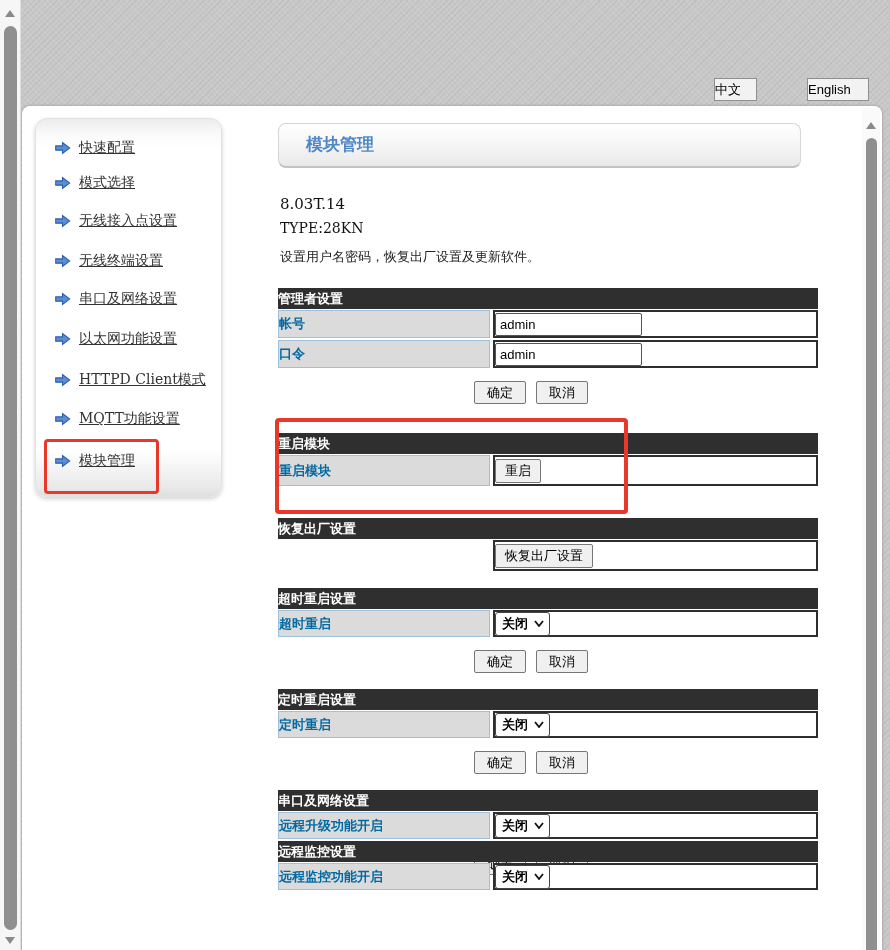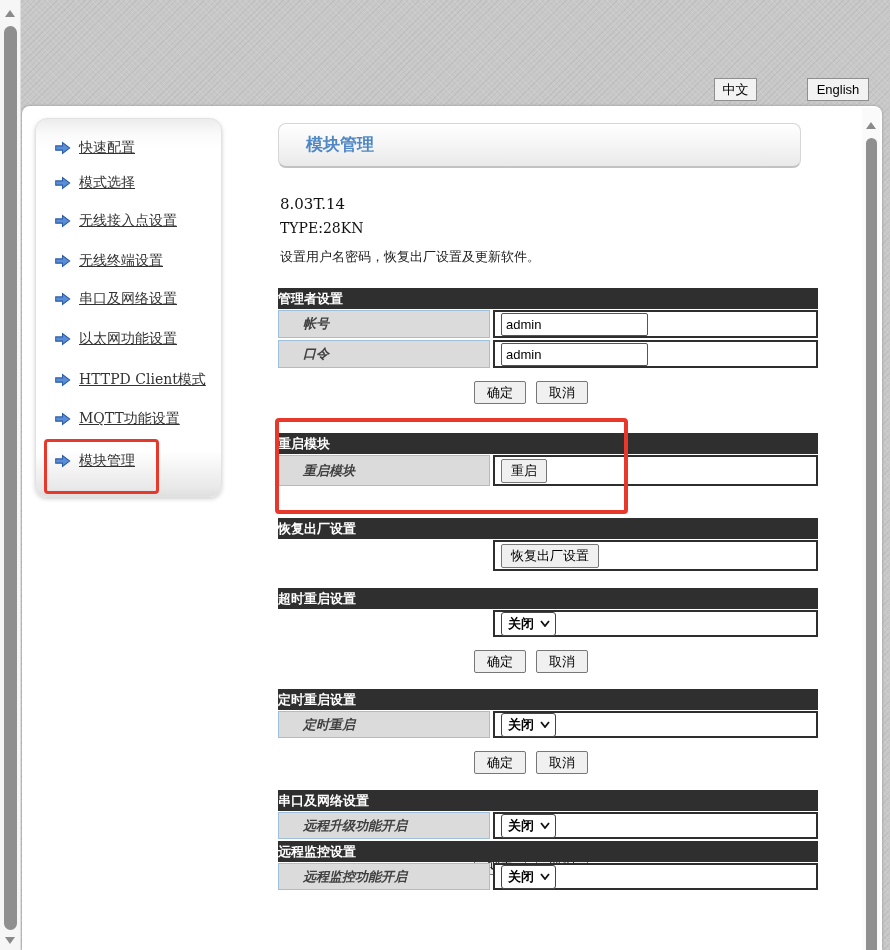--- a/index.html
+++ b/index.html
@@ -13,21 +13,21 @@
   }
   
   .lscroll{position:absolute;left:0;top:0;width:20px;height:950px;background:#f6f6f6;border-right:1px solid #dedede;z-index:8;}
   .tri-up{width:0;height:0;border-left:5px solid transparent;border-right:5px solid transparent;border-bottom:7px solid #8a8a8a;}
   .tri-down{width:0;height:0;border-left:5px solid transparent;border-right:5px solid transparent;border-top:7px solid #8a8a8a;}
   .lscroll .tri-up{position:absolute;left:5px;top:10px;}
   .lscroll .tri-down{position:absolute;left:5px;top:937px;}
   .lscroll .thumb{position:absolute;left:4px;top:26px;width:13px;height:904px;background:#8f8f8f;border-radius:7px;}
   
   .lang-btn{position:absolute;top:78px;height:23px;box-sizing:border-box;background:#f2f2f2;border:1px solid #8f8f8f;
-    font-size:13px;text-align:center;line-height:21px;color:#000;cursor:pointer;z-index:3;}
+    font-size:13px;text-align:left;line-height:21px;color:#000;cursor:pointer;z-index:3;}
   .btn-zh{left:714px;width:43px;}
   .btn-en{left:807px;width:62px;}
   
   .panel{position:absolute;left:22px;top:106px;width:860px;height:844px;background:#ffffff;
     border-radius:8px 8px 0 0;box-shadow:0 0 3px rgba(0,0,0,.25);z-index:1;}
   
   .rscroll{position:absolute;left:862px;top:108px;width:18px;height:842px;background:#fafafa;z-index:7;}
   .rscroll .tri-up{position:absolute;left:4px;top:14px;}
   .rscroll .thumb{position:absolute;left:4px;top:30px;width:11px;height:812px;background:#8f8f8f;border-radius:6px 6px 0 0;}
   
@@ -67,24 +67,24 @@
   .section:nth-child(5){top:689px;}
   .section:nth-child(6){top:790px;}
   .section:nth-child(7){top:841px;border-radius:15px;}
   .sec-header{height:21px;background:#2f2f2f;color:#ffffff;font-weight:bold;font-size:13px;line-height:21px;
     box-sizing:border-box;}
   .row{position:relative;margin-top:1px;height:28px;}
   .row.row-select{height:27px;}
   .row.row-btn{height:31px;}
   .row + .row{margin-top:2px;}
   .cell-label{position:absolute;left:0;top:0;width:212px;height:100%;box-sizing:border-box;
-    background:#dbdbdb;border:1px solid #9fc0dd;display:flex;align-items:center;padding-left:24px;
-    color:#404040;font-weight:bold;font-size:13px;font-style:italic;}
+    background:#dbdbdb;border:1px solid #9fc0dd;display:flex;align-items:center;padding-left:0;
+    color:#0369a1;font-weight:bold;font-size:13px;}
   .cell-value{position:absolute;left:215px;right:0;top:0;height:100%;box-sizing:border-box;
-    background:#fff;border:2px solid #2e2e2e;display:flex;align-items:center;padding-left:6px;}
+    background:#fff;border:2px solid #2e2e2e;display:flex;align-items:center;}
   .ctl-input{width:147px;height:23px;box-sizing:border-box;border:1px solid #555;border-radius:2px;
     font-size:13px;padding:1px 4px;font-family:inherit;color:#000;background:#fff;}
   .ctl-btn{height:24px;box-sizing:border-box;background:#f0f0f0;border:1px solid #777;border-radius:2px;
     font-size:13px;padding:2px 9px;font-family:inherit;color:#000;cursor:pointer;}
   .ctl-select{display:inline-flex;align-items:center;height:24px;box-sizing:border-box;background:#fff;
     border:1px solid #444;border-radius:3px;padding:0 5px 0 6px;gap:6px;font-size:13px;color:#000;cursor:pointer;font-weight:bold;}
   .chev{width:10px;height:7px;}
   .btnbar{margin-top:13px;display:flex;justify-content:center;gap:10px;padding-right:34px;}
   .bar-btn{height:23px;box-sizing:border-box;background:#f0f0f0;border:1px solid #777;border-radius:2px;
     font-size:13px;padding:2px 12px;font-family:inherit;color:#000;cursor:pointer;}
@@ -207,20 +207,21 @@
         <div class="sec-header">恢复出厂设置</div>
         <div class="row row-btn">
           <div class="cell-value">
             <button class="ctl-btn">恢复出厂设置</button>
           </div>
         </div>
       </div>
       <div class="section">
         <div class="sec-header">超时重启设置</div>
         <div class="row row-select">
+          <div class="cell-label">超时重启</div>
           <div class="cell-value">
             <div class="ctl-select">
               <span>关闭</span>
               <svg viewBox="0 0 10 7" class="chev">
                 <path d="M1 1 L5 6 L9 1" fill="none" stroke="#111" stroke-width="1.8"></path>
               </svg>
             </div>
           </div>
         </div>
         <div class="btnbar">

